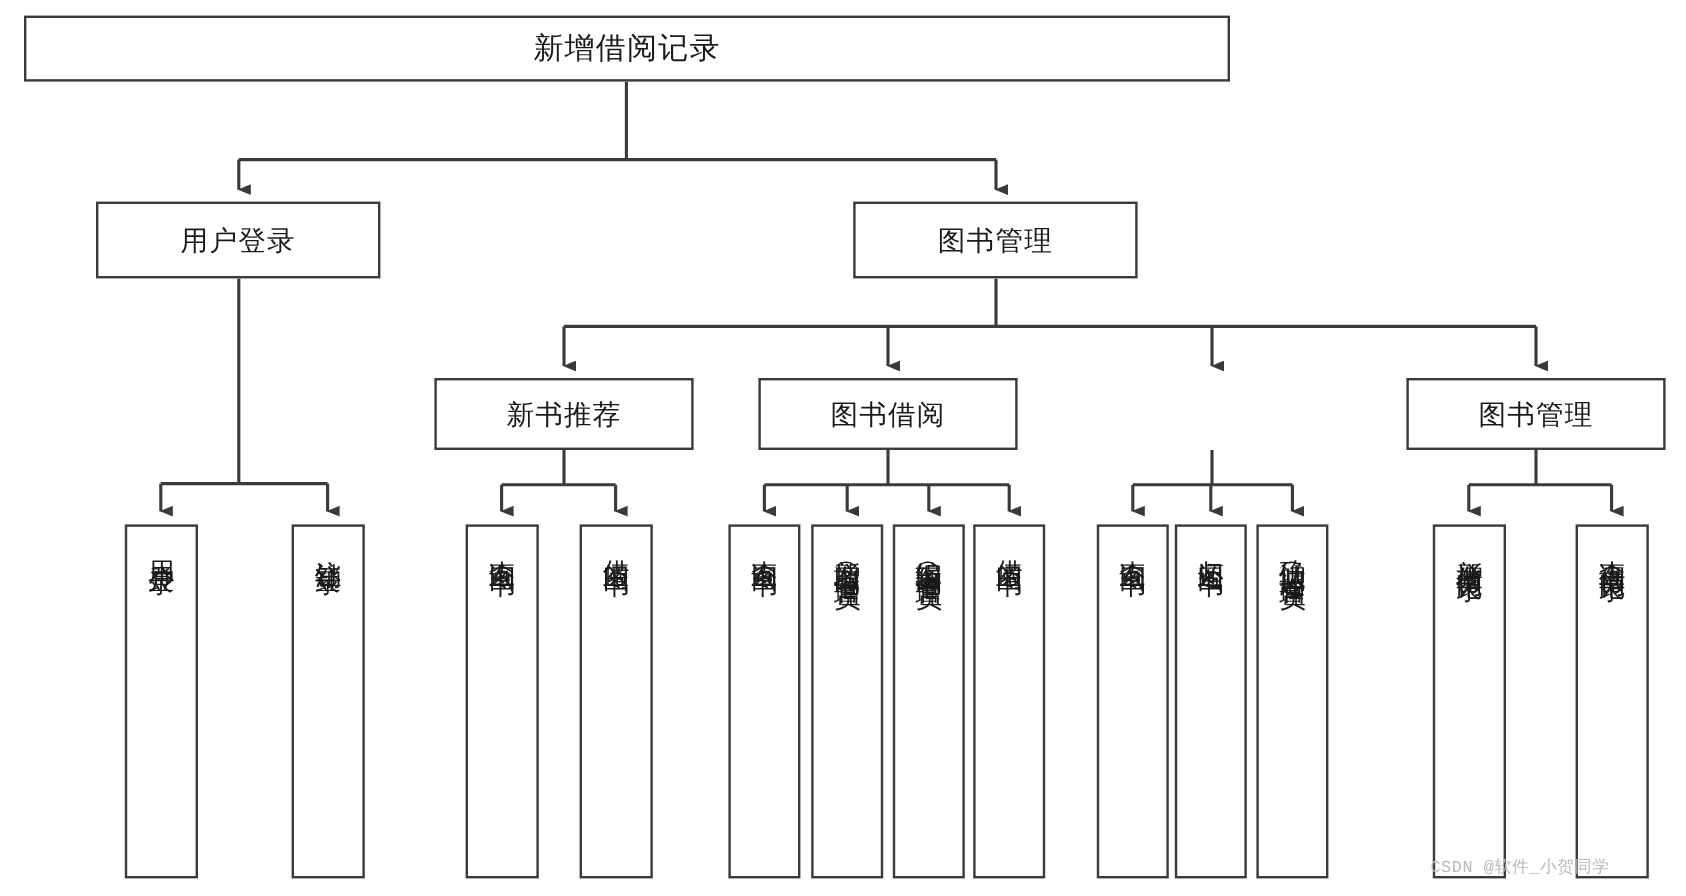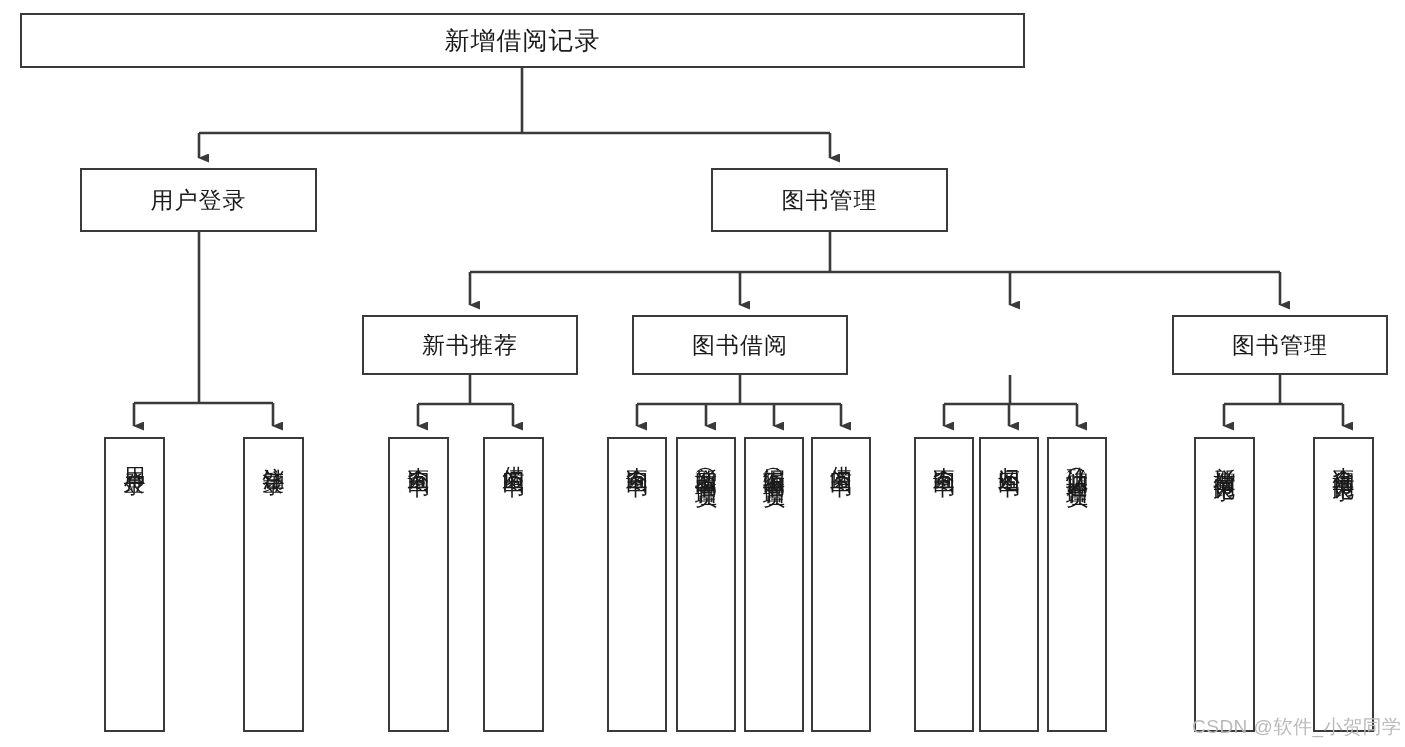--- a/index.html
+++ b/index.html
@@ -48,26 +48,27 @@
     writing-mode:vertical-rl;
     text-orientation:upright;
     letter-spacing:3px;
     line-height:1.0;
     white-space:pre;
   }
   #watermark{
     position:absolute;
     left:1192px;
     top:714px;
-    font-size:19px;
+    font-size:14px;
     color:#b9b9b9;
     letter-spacing:0.5px;
     z-index:5;
     white-space:nowrap;
     pointer-events:none;
+    font-family:Liberation Mono, monospace;
   }
 </style>
 </head>
 <body>
 
 <div id="stage">
 
   <svg id="wires" viewBox="0 0 1405 747" xmlns="http://www.w3.org/2000/svg">
     <defs>
       <marker id="arrowHead" markerWidth="9" markerHeight="11" refX="4.5" refY="10" orient="auto" markerUnits="userSpaceOnUse">

